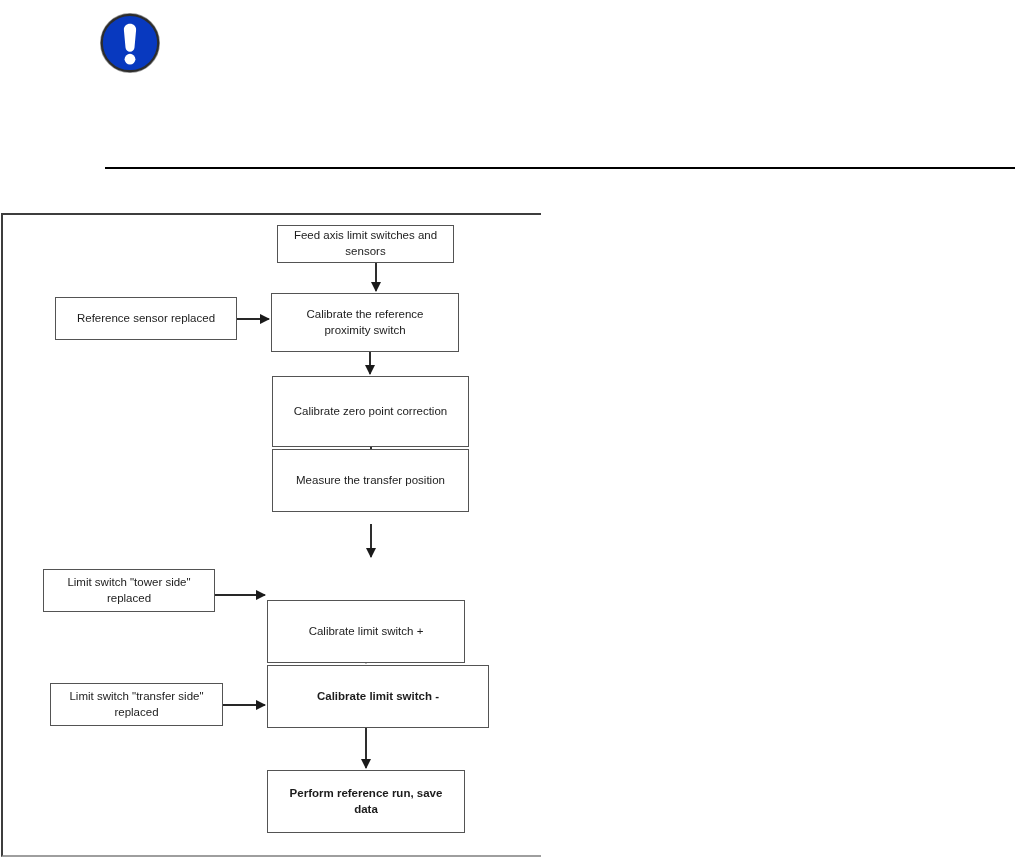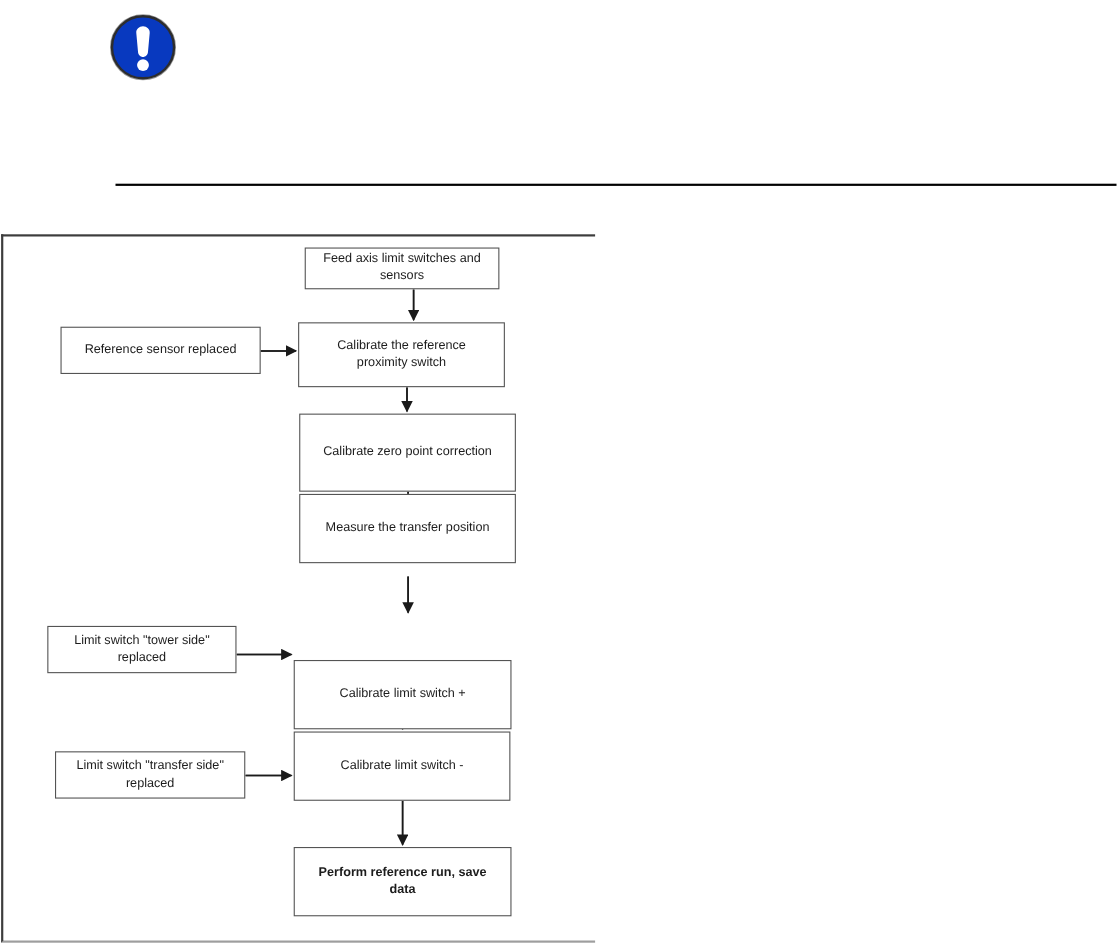--- a/index.html
+++ b/index.html
@@ -45,21 +45,21 @@
     border: 1.4px solid #545454;
     box-sizing: border-box;
     padding: 2px 10px;
   }
   
   .step-0 { left: 274px; top: 10px;  width: 177px; height: 38px; }
   .step-1 { left: 268px; top: 78px;  width: 188px; height: 59px; }
   .step-2 { left: 269px; top: 161px; width: 197px; height: 71px; }
   .step-3 { left: 269px; top: 234px; width: 197px; height: 63px; }
   .step-4 { left: 264px; top: 344px; width: 198px; height: 63px; margin-top: 41px; }
-  .step-5 { left: 264px; top: 450px; width: 197px; height: 63px; }
+  .step-5 { left: 264px; top: 450px; width: 222px; height: 63px; font-weight: bold; }
   .step-6 { left: 264px; top: 555px; width: 198px; height: 63px; font-weight: bold; }
   
   .side-0 { left: 52px; top: 82px;  width: 182px; height: 43px; }
   .side-1 { left: 40px; top: 354px; width: 172px; height: 43px; }
   .side-2 { left: 47px; top: 468px; width: 173px; height: 43px; }
 </style>
 </head>
 <body>
 
 <svg class="notice-icon" viewBox="0 0 62 62">

